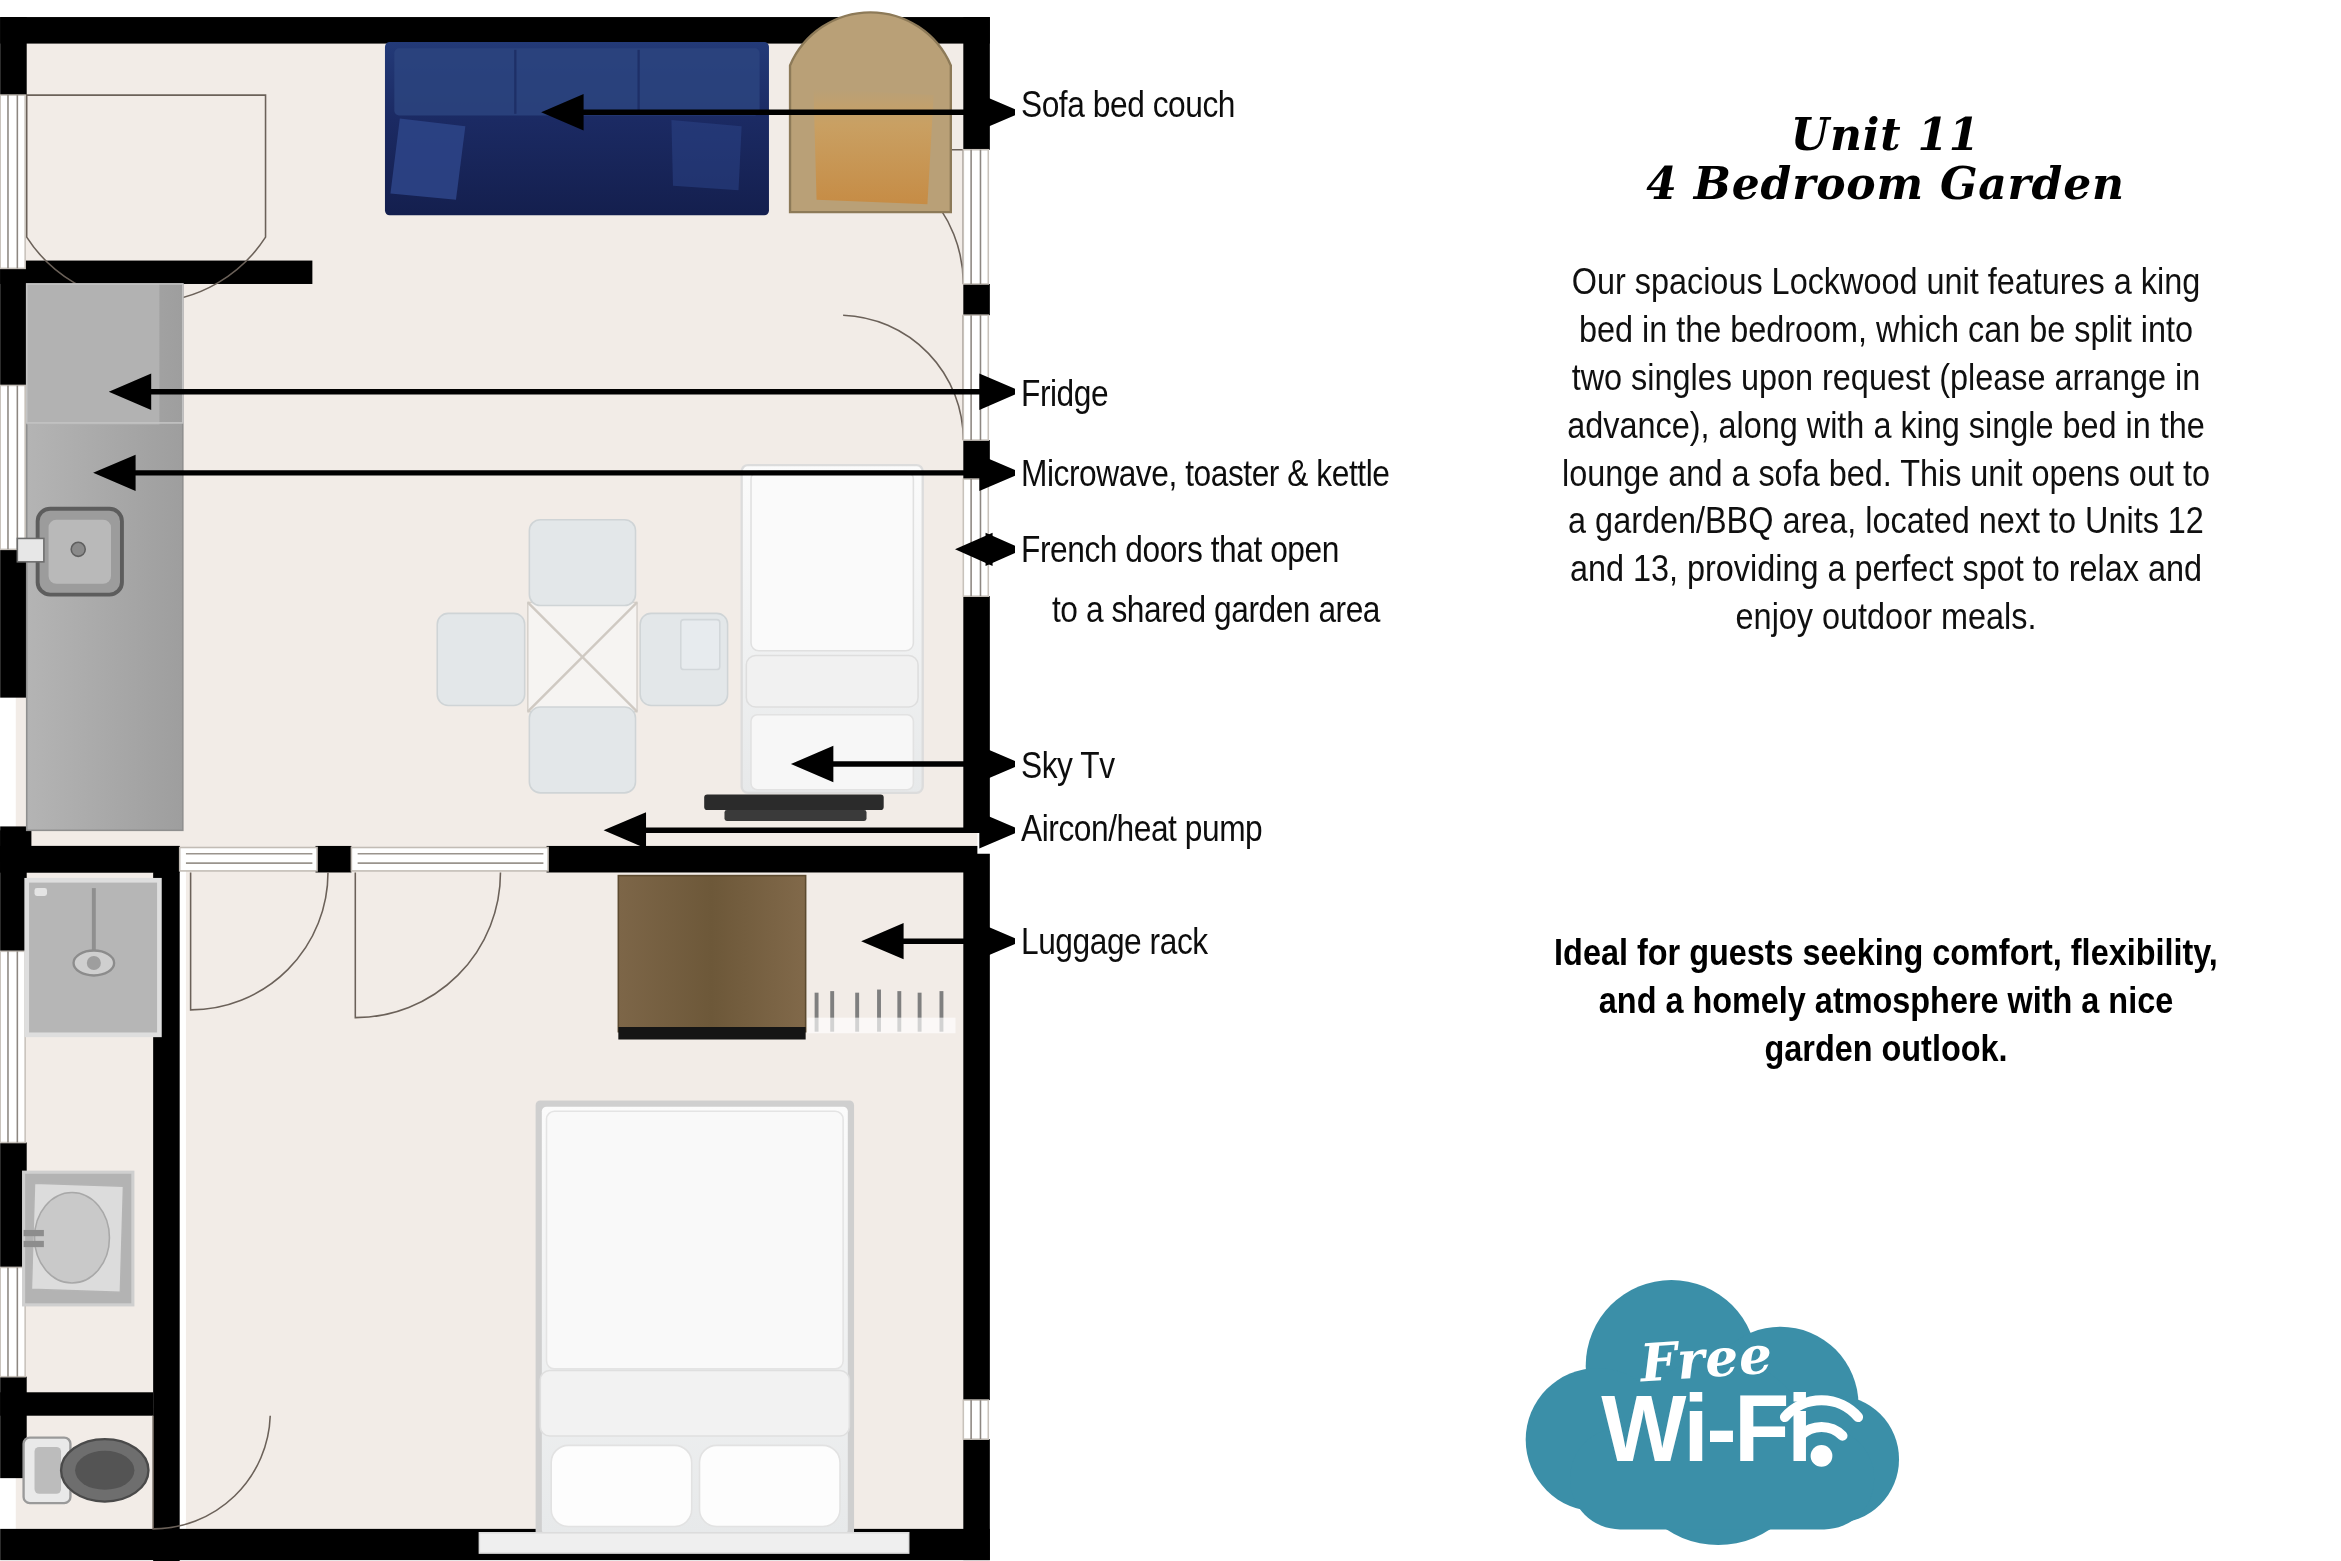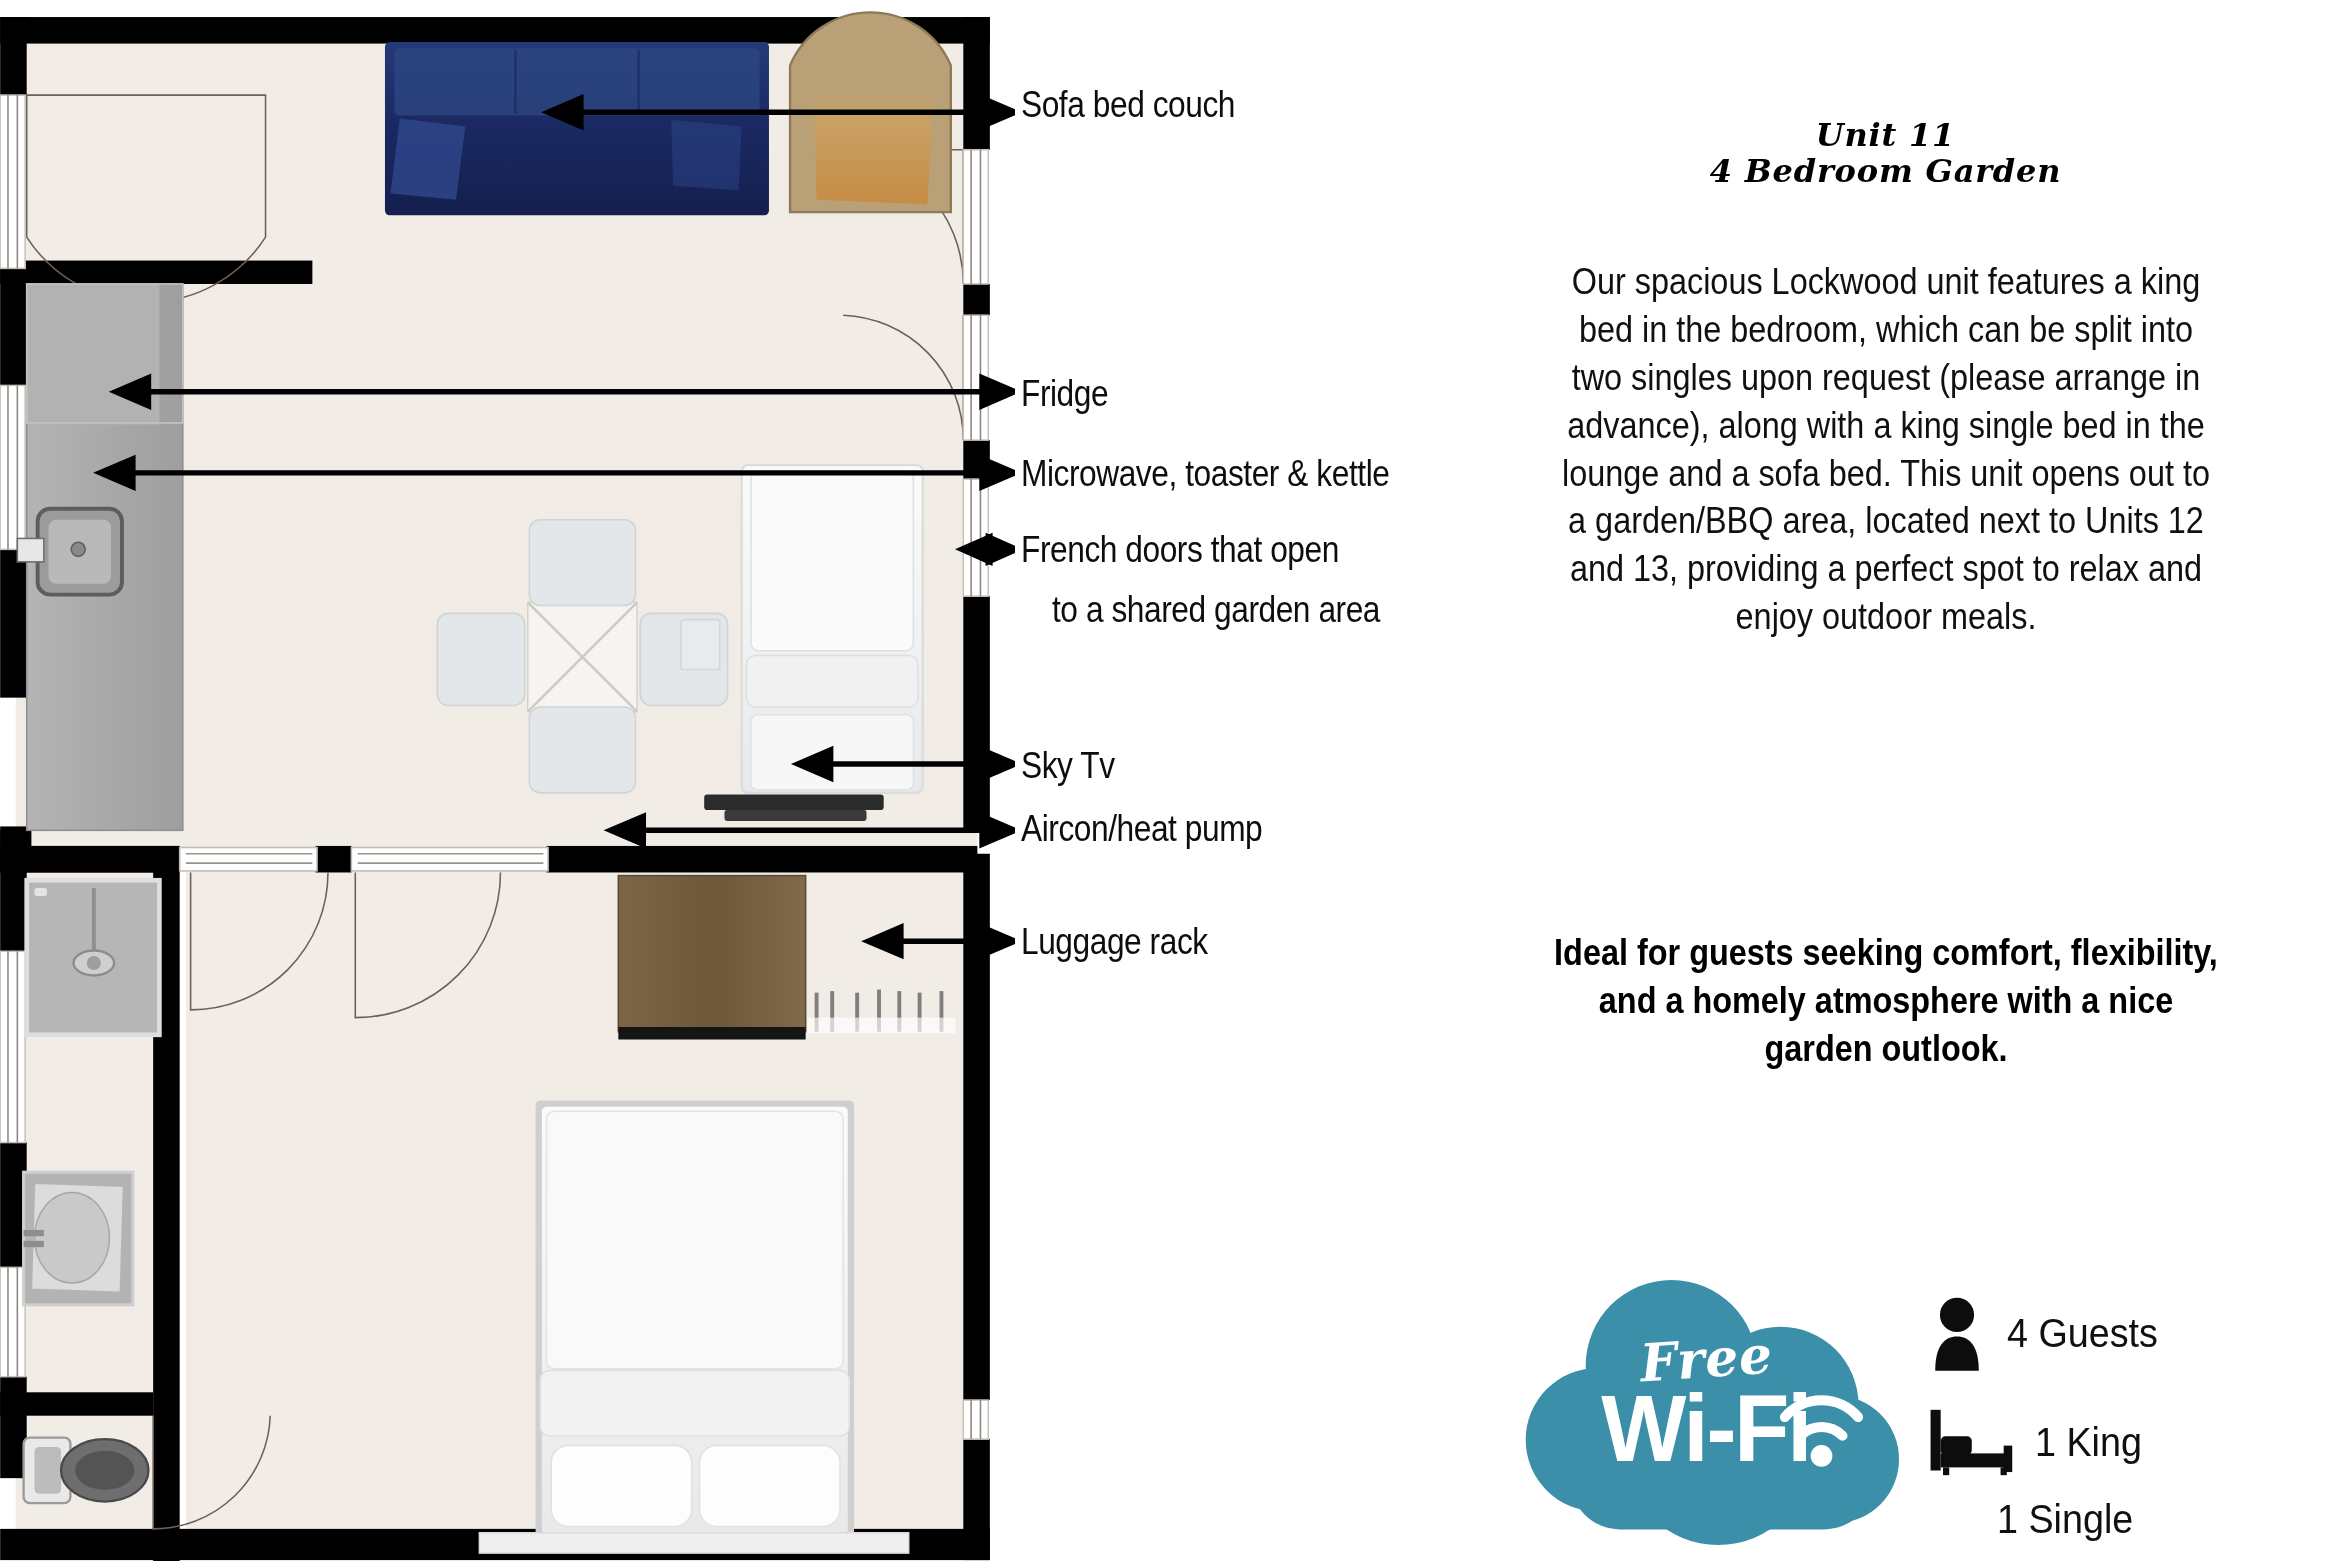--- a/index.html
+++ b/index.html
@@ -12,23 +12,23 @@
   .fp-svg{position:absolute;left:0;top:0;}
 
   
   .ann{position:absolute;font-family:"Liberation Sans",sans-serif;
        font-size:36px;line-height:1.02;color:#0d0d0d;white-space:pre;
        letter-spacing:-0.5px;transform:scaleX(0.88);transform-origin:left center;}
 
   
   #infopanel{position:absolute;left:1429px;top:0;width:913px;height:1561px;}
 
-  .unit-title{position:absolute;left:0;top:118px;width:100%;text-align:center;
+  .unit-title{position:absolute;left:0;top:110px;width:100%;text-align:center;
       font-family:"DejaVu Serif",serif;font-style:italic;font-weight:700;
-      font-size:32px;line-height:1.12;color:#000;letter-spacing:0.8px;}
+      font-size:44px;line-height:1.12;color:#000;letter-spacing:0.8px;}
 
   .desc{position:absolute;left:86px;top:258px;width:742px;text-align:center;
       font-size:36px;line-height:1.33;color:#101010;
       transform:scaleX(0.90);transform-origin:center top;}
 
   .desc-bold{position:absolute;left:86px;top:929px;width:742px;text-align:center;
       font-size:36px;line-height:1.33;font-weight:bold;color:#000;
       transform:scaleX(0.90);transform-origin:center top;}
 
   
@@ -373,37 +373,14 @@
     <svg style="position:absolute;left:248px;top:92px;" width="101" height="101" viewBox="0 0 130 130">
       <g fill="none" stroke="#ffffff" stroke-width="13" stroke-linecap="round">
         <path d="M 18 58 A 62 62 0 0 1 112 58"></path>
         <path d="M 38 82 A 38 38 0 0 1 92 82"></path>
       </g>
       <circle cx="65" cy="108" r="14" fill="#ffffff"></circle>
     </svg>
     <div class="wifi-main">Wi-Fi</div>
   </div>
 
-  <div id="occupancy">
-    <div class="occ-row" style="left:0;top:0;">
-      <svg width="56" height="75" viewBox="0 0 72 96">
-        <circle cx="36" cy="24" r="22" fill="#0d0d0d"></circle>
-        <path d="M 8 96 C 8 64 20 52 36 52 C 52 52 64 64 64 96 Z" fill="#0d0d0d"></path>
-      </svg>
-      <span class="occ-text">4 Guests</span>
-    </div>
-
-    <div class="occ-row" style="left:0;top:109px;">
-      <svg width="84" height="75" viewBox="0 0 108 96">
-        <rect x="2" y="6" width="13" height="78" fill="#0d0d0d"></rect>
-        <rect x="15" y="40" width="40" height="24" rx="6" fill="#0d0d0d"></rect>
-        <rect x="15" y="62" width="90" height="18" fill="#0d0d0d"></rect>
-        <rect x="96" y="52" width="11" height="34" fill="#0d0d0d"></rect>
-        <rect x="18" y="80" width="8" height="10" fill="#0d0d0d"></rect>
-        <rect x="92" y="80" width="8" height="10" fill="#0d0d0d"></rect>
-      </svg>
-      <span class="occ-text">1 King</span>
-    </div>
-
-    <div class="occ-sub">1 Single</div>
-  </div>
 </div>
 
 
 </body></html>

